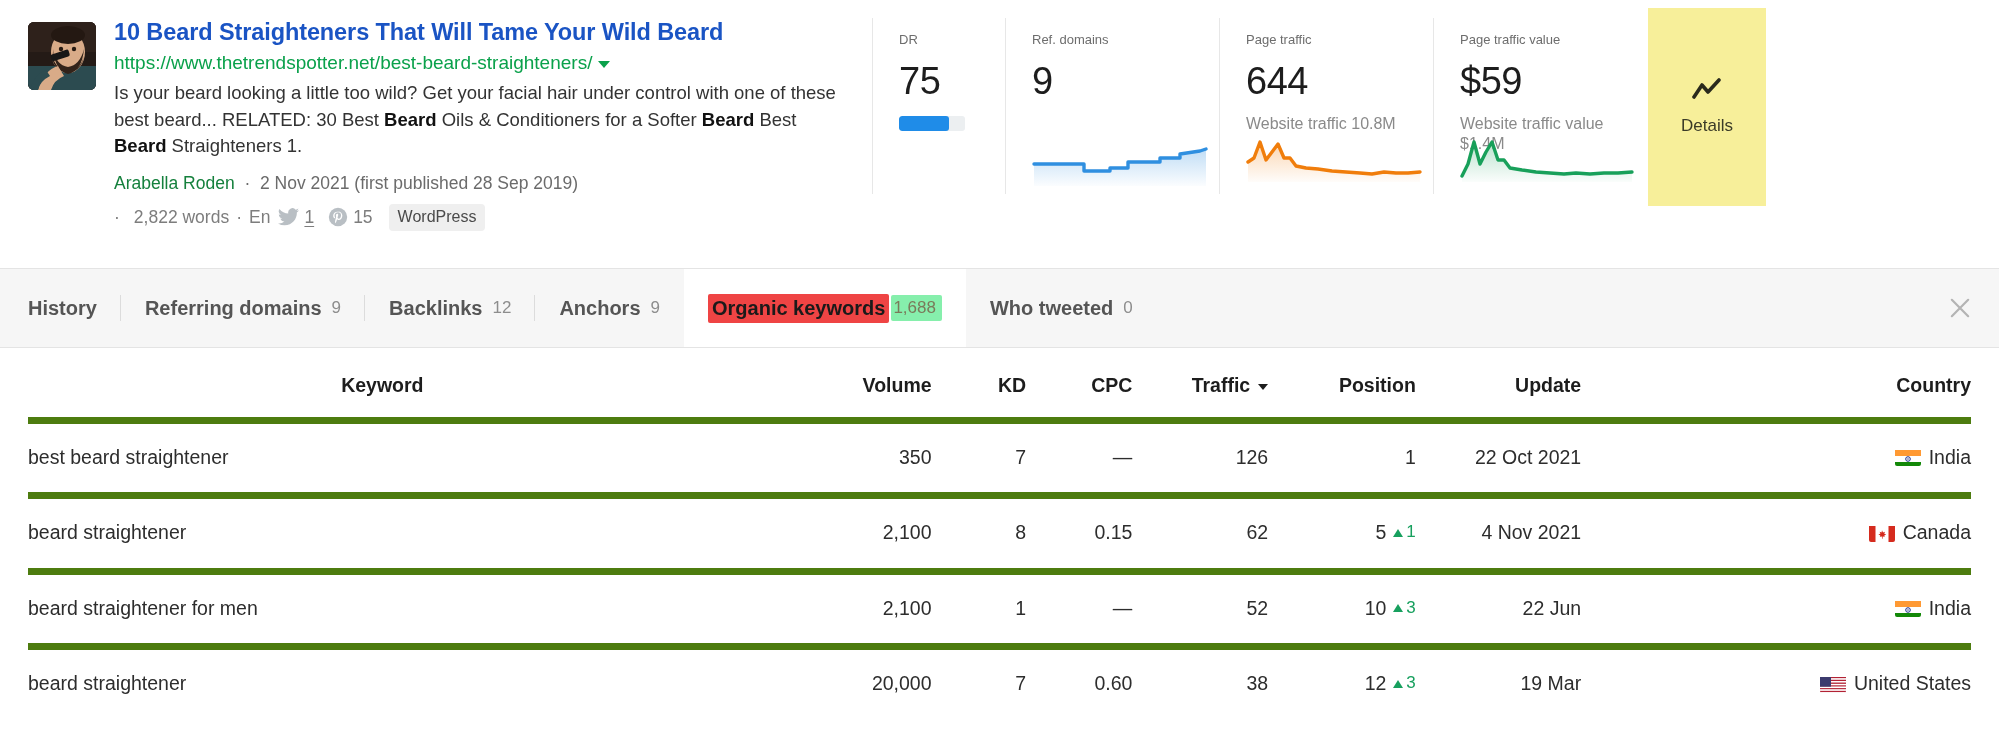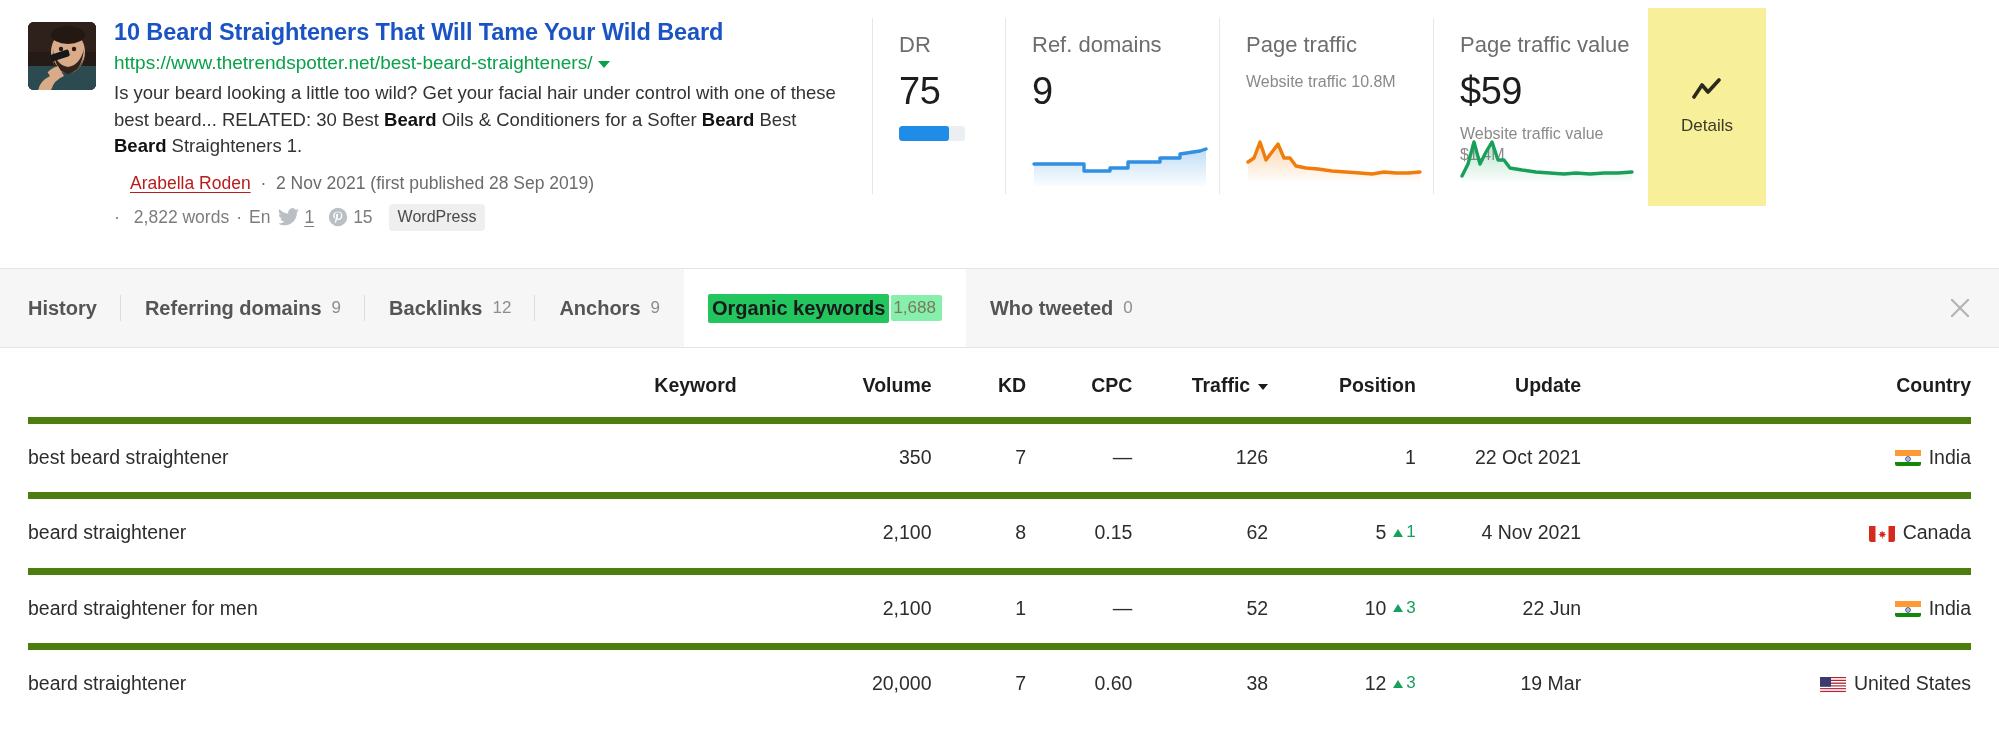--- a/index.html
+++ b/index.html
@@ -31,42 +31,42 @@
   .serp-url{font-size:19px;color:#0aa14b;line-height:1.25;cursor:pointer;}
   .caret-down{
     width:0;height:0;border-left:6px solid transparent;border-right:6px solid transparent;
     border-top:7px solid #0aa14b;display:inline-block;margin-top:3px;cursor:pointer;
   }
   .serp-desc{
     font-size:18.5px;color:#333333;line-height:1.42;margin:4px 0 12px 0;max-width:732px;
   }
   .serp-desc b{font-weight:700;color:#111;}
   .serp-meta1{font-size:17.5px;color:#6b6b6b;line-height:1.4;margin-bottom:8px;}
-  .author{color:#b91c1c;text-decoration:underline;text-underline-offset:3px;cursor:pointer;margin-left:16px;}
+  .author{color:#15803d;text-underline-offset:3px;cursor:pointer;}
   .serp-meta2{display:flex;align-items:center;font-size:17.5px;color:#7d7d7d;gap:0;}
   .serp-meta2 .sep{margin:0 7px;}
   .tw-icon{margin:0 5px 0 8px;display:inline-flex;align-items:center;}
   .pin-icon{margin:0 5px 0 14px;display:inline-flex;align-items:center;}
   .tw-count{text-decoration:underline;text-underline-offset:3px;color:#7d7d7d;cursor:pointer;}
   .cms-badge{
     margin-left:16px;background:#efefef;color:#4a4a4a;font-size:16px;
     padding:3px 9px;border-radius:4px;line-height:1.3;
   }
 
   
   .metrics{display:flex;align-items:stretch;height:176px;margin-top:18px;}
   .mcard{
     position:relative;padding:0 0 0 26px;box-sizing:border-box;
     border-left:1px solid #e7e7e7;height:176px;
   }
   .mcard.dr{width:133px;}
   .mcard.rd{width:214px;}
   .mcard.pt{width:214px;}
   .mcard.ptv{width:215px;}
-  .mlabel{font-size:22px;color:#6d6d6d;margin:14px 0 0 0;line-height:1.2;}
+  .mlabel{font-size:13px;color:#6d6d6d;margin:14px 0 0 0;line-height:1.2;}
   .mvalue{font-size:38px;color:#1d1d1d;font-weight:400;line-height:1;margin-top:14px;letter-spacing:-0.5px;}
   .msub{font-size:16px;color:#8a8a8a;margin-top:14px;line-height:1.28;max-width:180px;}
   .drbar{width:66px;height:15px;background:#eceff1;border-radius:3px;margin-top:16px;overflow:hidden;}
   .drbar .fill{height:100%;background:#1f8ce8;border-radius:3px;}
   .spark{position:absolute;left:26px;bottom:8px;}
   .spark.rd{bottom:4px;}
 
   .details{
     width:118px;background:#f7ef9a;display:flex;flex-direction:column;
     align-items:center;justify-content:center;height:198px;margin-top:-10px;
@@ -85,35 +85,35 @@
     display:flex;align-items:center;gap:10px;font-size:20px;color:#555;
     padding:0 24px;height:78px;cursor:pointer;position:relative;white-space:nowrap;
   }
   .tab:first-child{padding-left:0;}
   .tab .tlabel{font-weight:700;}
   .tab .tcount{font-size:17px;color:#8d8d8d;font-weight:400;}
   .tab .divider{
     position:absolute;right:0;top:26px;height:26px;width:1px;background:#dcdcdc;
   }
   .tab.active{background:#ffffff;}
-  .tab.active .tlabel{background:#22c55e;color:#1a1a1a;padding:3px 4px;border-radius:2px;}
+  .tab.active .tlabel{background:#ef4444;color:#1a1a1a;padding:3px 4px;border-radius:2px;}
   .tab.active .tcount{background:#86efac;color:#7a7a5a;padding:3px 6px 3px 2px;border-radius:2px;margin-left:-8px;}
   .tab-close{
     margin-left:auto;width:78px;height:78px;display:flex;align-items:center;
     justify-content:center;cursor:pointer;
   }
 
   
   .tablewrap{padding:0 28px;}
   table.kw{width:1943px;border-collapse:collapse;table-layout:fixed;}
   table.kw th{
     font-size:19.5px;font-weight:700;color:#1d1d1d;padding:26px 0 20px 0;
     text-align:right;vertical-align:bottom;
   }
-  table.kw th.lft{text-align:right;margin-left:31px;}
+  table.kw th.lft{text-align:center;margin-left:31px;}
   table.kw td{
     font-size:19.5px;color:#2d2d2d;padding:20px 0 20px 0;vertical-align:top;
     text-align:right;border-top:7px solid #4d7c0f;line-height:1.35;
   }
   table.kw td.lft{text-align:left;}
   table.kw tr.hdr th{border-bottom:1px solid #ececec;}
   .c-kw{width:600px;}
   .c-vol{width:165px;}
   .c-kd{width:80px;}
   .c-cpc{width:90px;}
@@ -226,20 +226,21 @@
               </linearGradient>
             </defs>
             <path d="M2 26 L30 26 L52 26 L52 33 L78 33 L78 30 L96 30 L96 24 L128 24 L128 20 L148 20 L148 16 L168 13 L174 11 L174 48 L2 48 Z" fill="url(#gb)"></path>
             <path d="M2 26 L30 26 L52 26 L52 33 L78 33 L78 30 L96 30 L96 24 L128 24 L128 20 L148 20 L148 16 L168 13 L174 11" fill="none" stroke="#2f8fe0" stroke-width="3.4" stroke-linejoin="round" stroke-linecap="round"></path>
           </svg>
         </div>
       </div>
 
       <div class="mcard pt">
         <div class="mlabel">Page traffic</div>
+        <div class="mvalue">644</div>
         <div class="msub">Website traffic 10.8M</div>
         <div class="spark">
           <svg width="176" height="44" viewBox="0 0 176 44" xmlns="http://www.w3.org/2000/svg">
             <defs>
               <linearGradient id="go" x1="0" y1="0" x2="0" y2="1">
                 <stop offset="0%" stop-color="#f07d0b" stop-opacity="0.32"></stop>
                 <stop offset="100%" stop-color="#f07d0b" stop-opacity="0.02"></stop>
               </linearGradient>
             </defs>
             <path d="M2 24 L8 20 L14 4 L20 22 L26 14 L32 6 L38 20 L44 20 L50 28 L60 30 L72 31 L86 33 L100 34 L114 35 L126 36 L138 34 L150 35 L162 35 L174 34 L174 44 L2 44 Z" fill="url(#go)"></path>

